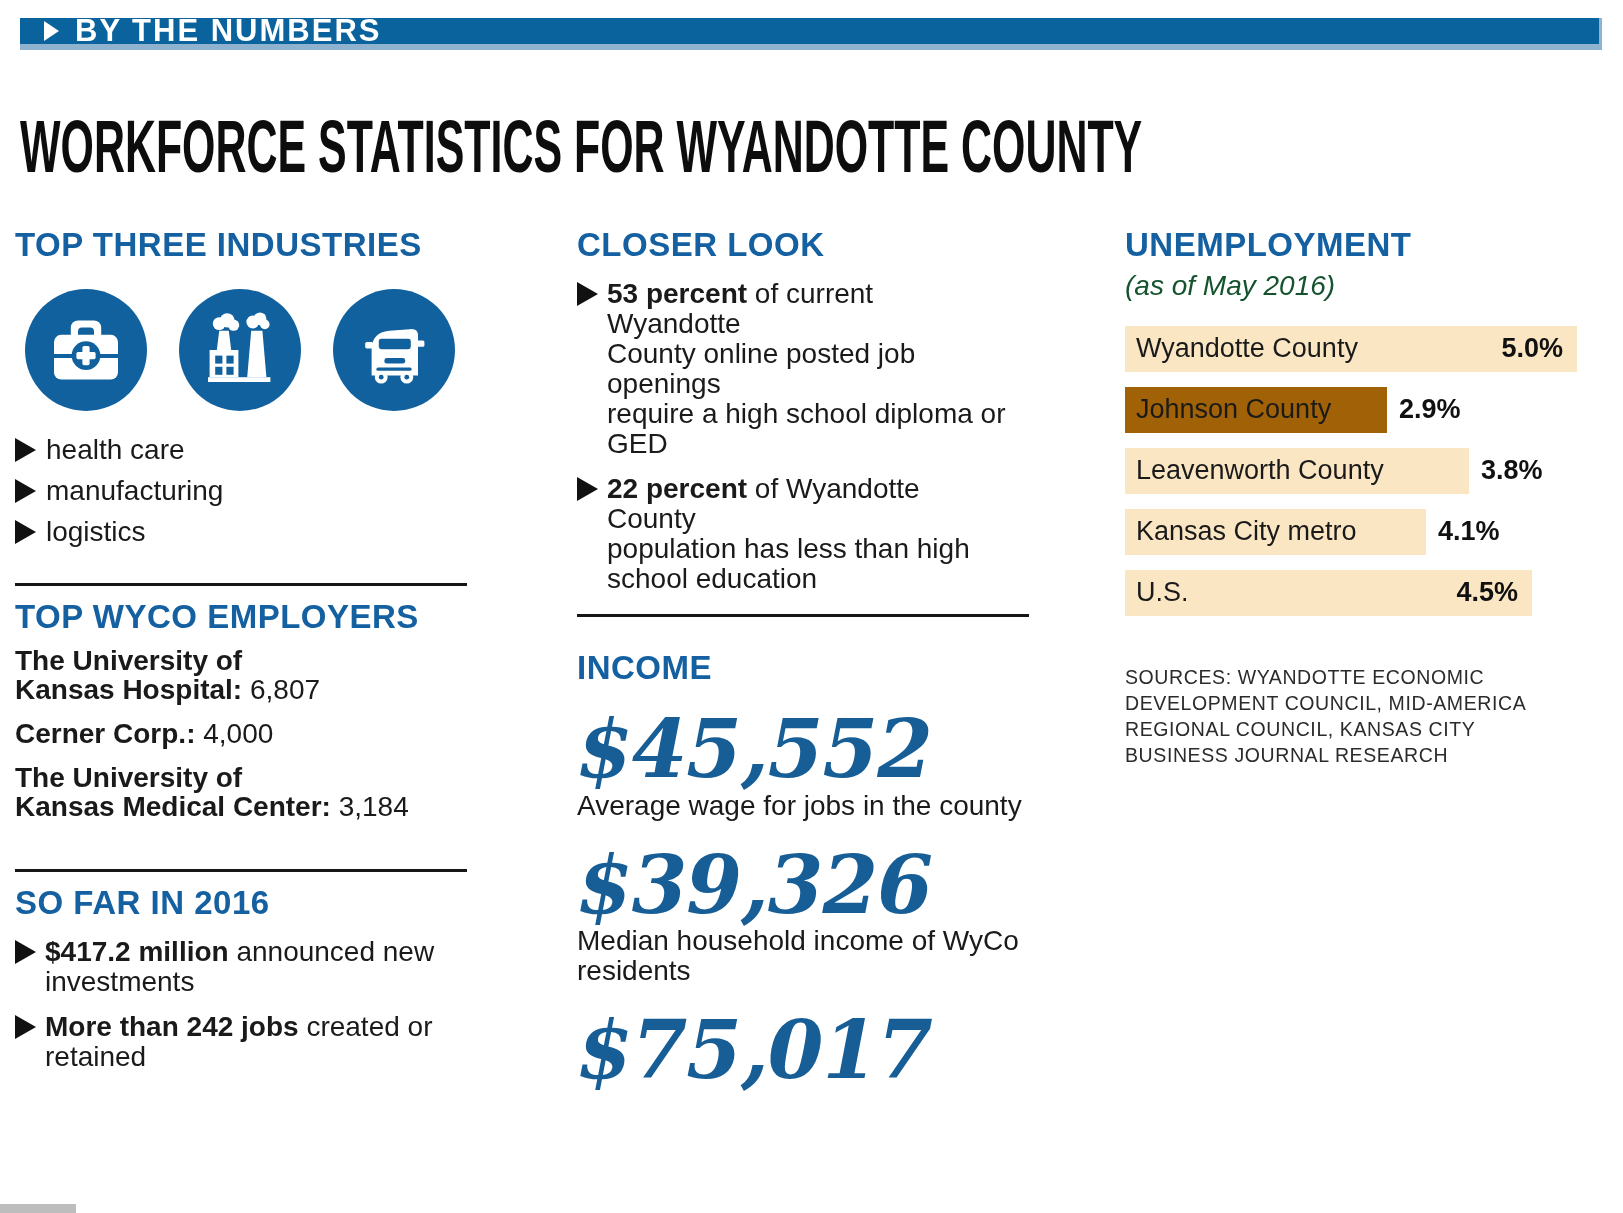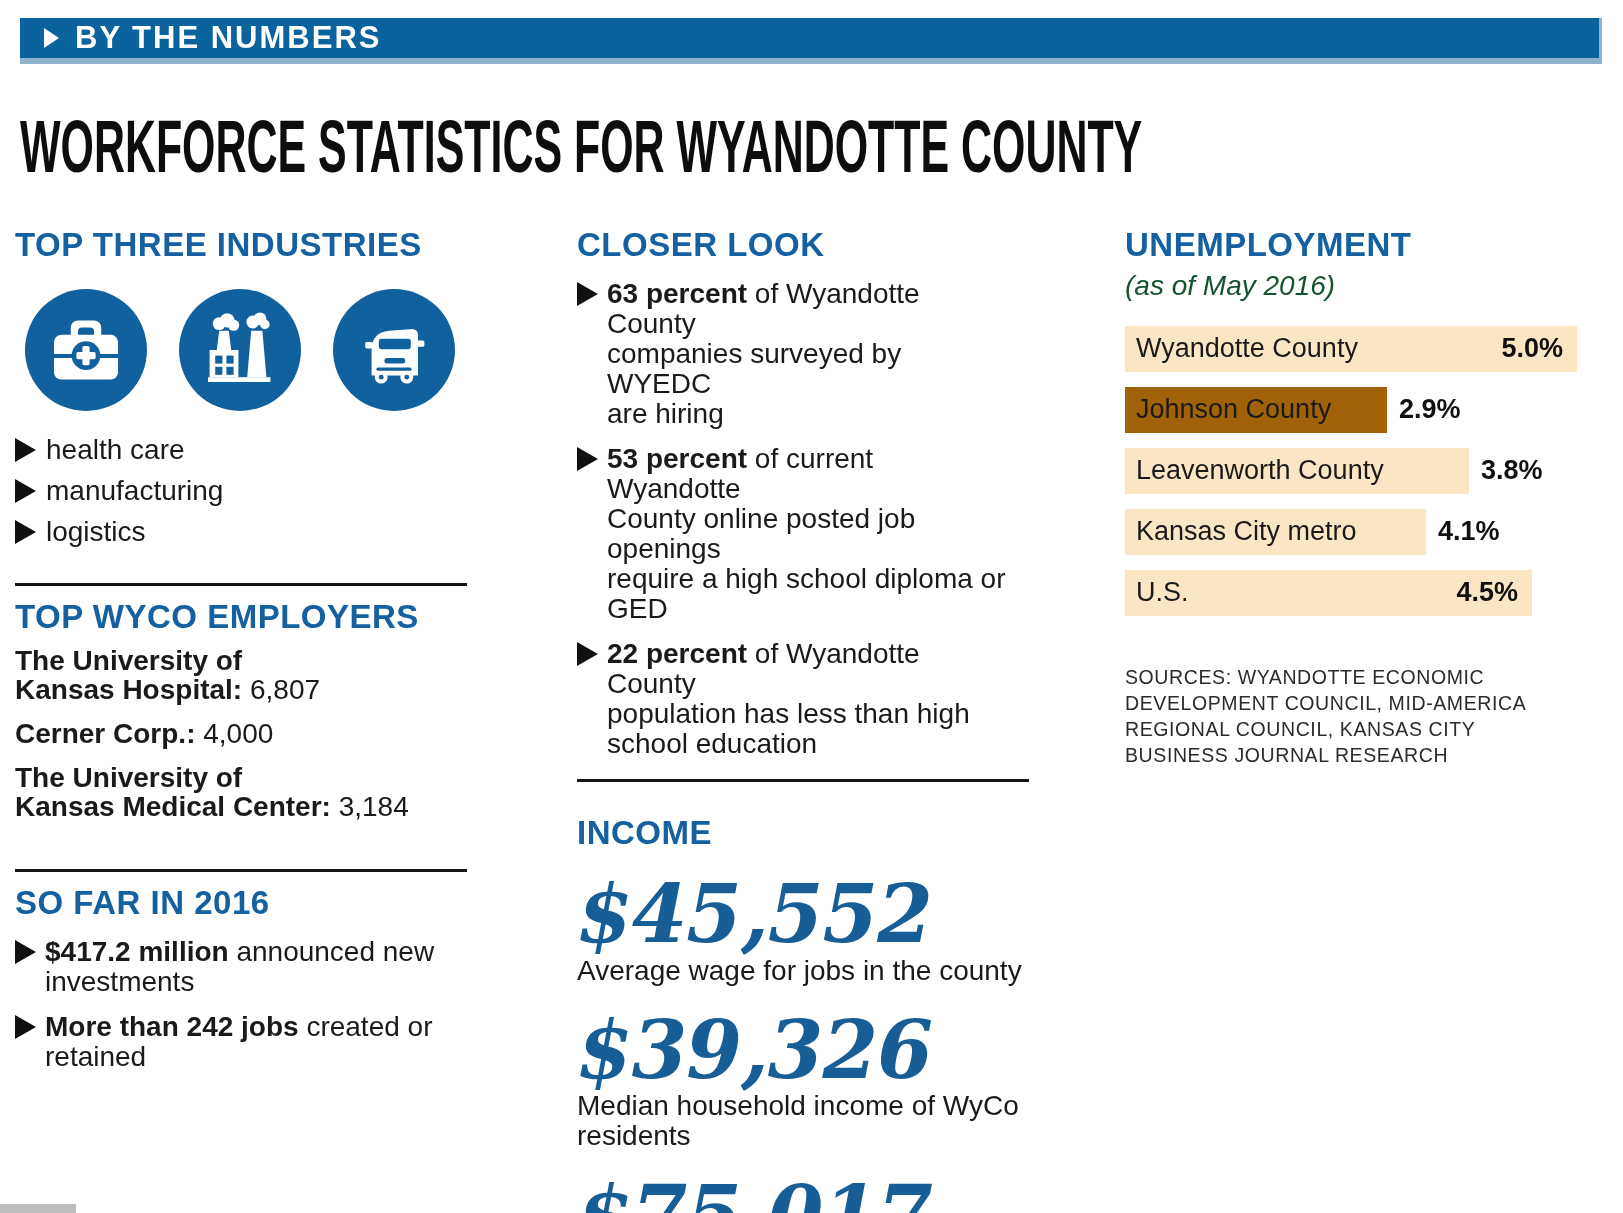--- a/index.html
+++ b/index.html
@@ -2,21 +2,21 @@
 <html><head>
 <meta charset="utf-8">
 <style>
   html,body{margin:0;padding:0;}
   body{
     width:1623px;height:1213px;position:relative;background:#ffffff;
     font-family:"Liberation Sans", sans-serif;color:#1a1a1a;overflow:hidden;
   }
   
   .banner{
-    position:absolute;left:20px;top:18px;width:1582px;height:46px;
+    position:absolute;left:20px;top:18px;width:1582px;height:32px;
     background:#0A639C;border-bottom:6px solid #8FB2CF;border-right:3px solid #8FB2CF;
     display:flex;align-items:center;padding-left:24px;box-sizing:border-box;
   }
   .banner-tri{
     width:0;height:0;border-left:15px solid #ffffff;
     border-top:10px solid transparent;border-bottom:10px solid transparent;
     margin-right:16px;flex:0 0 auto;
   }
   .banner-label{
     color:#ffffff;font-weight:bold;font-size:31px;letter-spacing:2px;
@@ -205,26 +205,20 @@
 retained</span></div>
       </div>
     </div>
 </div>
 
 <div class="col col-mid">
   <h2 class="sec">CLOSER LOOK</h2>
   <div class="fact-list" id="closer-look-list">
       <div class="fact">
         <span class="tri"></span>
-        <div class="ftxt"><b>63 percent</b><span> of Wyandotte County
-companies surveyed by WYEDC
-are hiring</span></div>
-      </div>
-      <div class="fact">
-        <span class="tri"></span>
         <div class="ftxt"><b>53 percent</b><span> of current Wyandotte
 County online posted job openings
 require a high school diploma or
 GED</span></div>
       </div>
       <div class="fact">
         <span class="tri"></span>
         <div class="ftxt"><b>22 percent</b><span> of Wyandotte County
 population has less than high
 school education</span></div>

